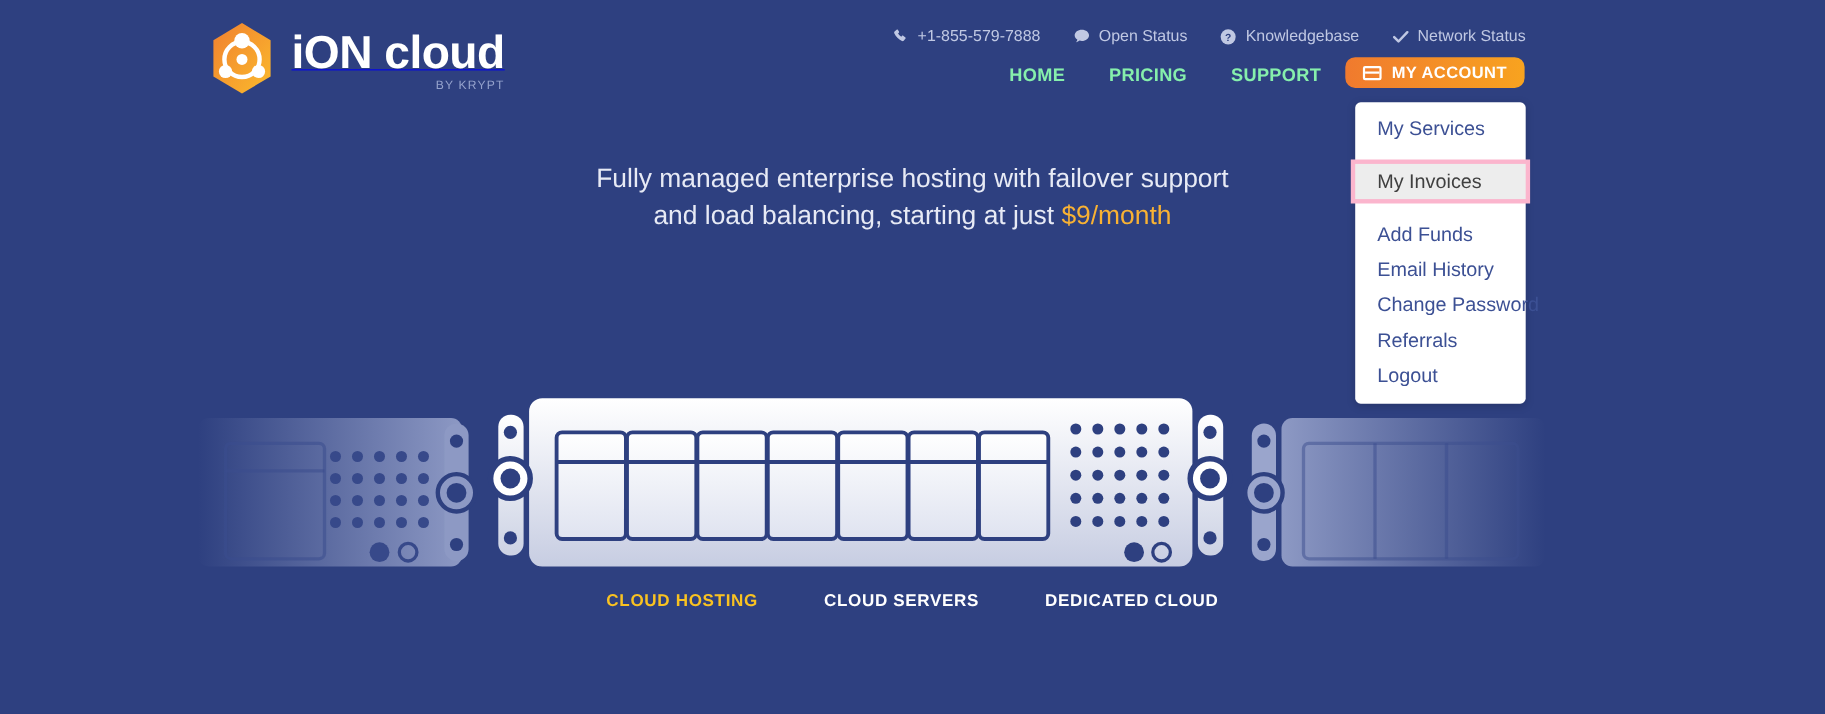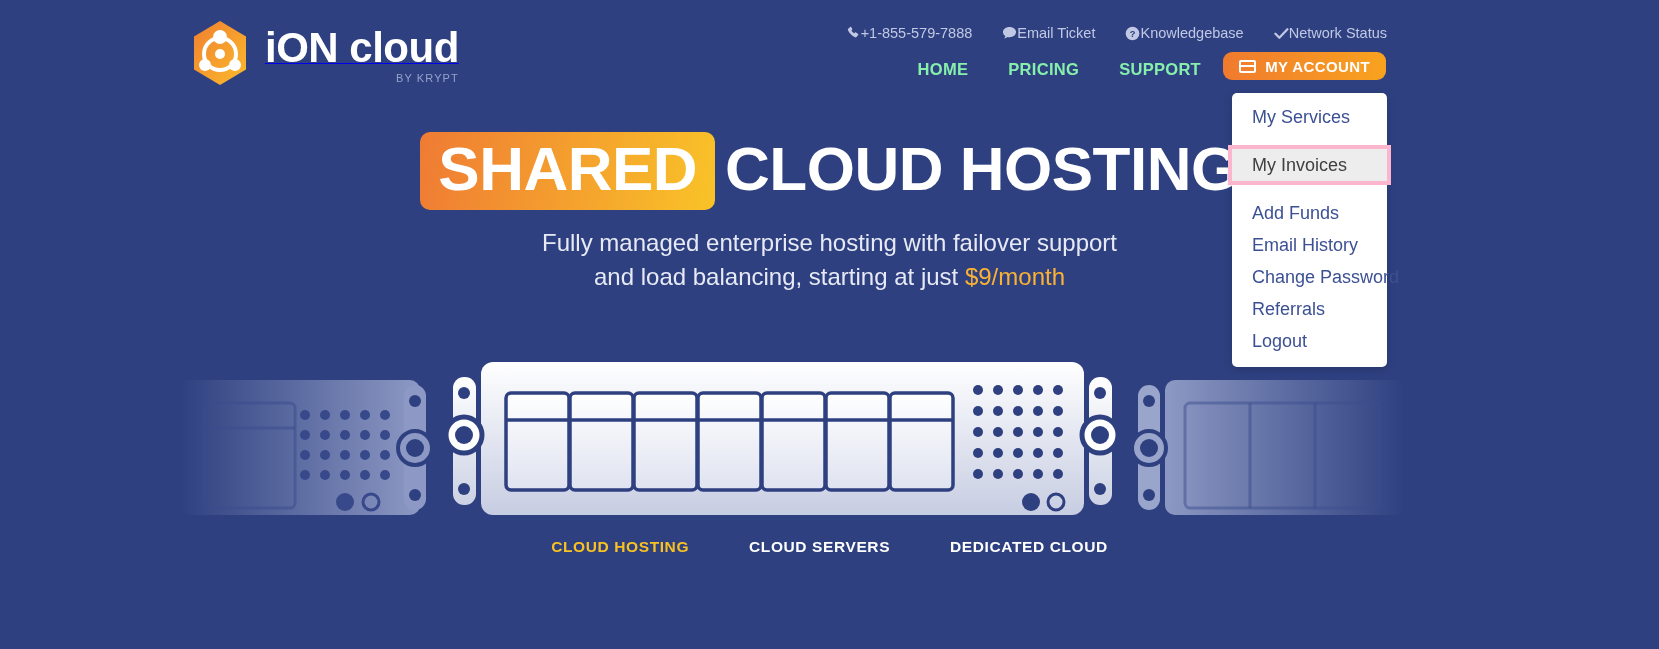--- a/index.html
+++ b/index.html
@@ -73,20 +73,21 @@
     right: 272px;
     top: 22px;
     display: flex;
     align-items: center;
     gap: 30px;
     height: 22px;
   }
   .toplink {
     display: flex;
     align-items: center;
+    gap: 8px;
     color: #c0c8e3;
     font-size: 14.5px;
     text-decoration: none;
     white-space: nowrap;
     line-height: 20px;
   }
   .toplink .ic {
     display: inline-flex;
     align-items: center;
     justify-content: center;
@@ -427,21 +428,21 @@
             </svg>
         </span>
         <span>+1-855-579-7888</span>
       </a>
       <a class="toplink" href="#">
         <span class="ic">
           <svg width="15" height="14" viewBox="0 0 16 15" fill="currentColor">
               <path d="M8 1C4.1 1 1 3.4 1 6.4c0 1.7 1 3.2 2.6 4.2-.1.9-.6 1.9-1.3 2.7 1.3-.2 2.6-.8 3.5-1.6.7.2 1.4.3 2.2.3 3.9 0 7-2.4 7-5.6C15 3.4 11.9 1 8 1z"></path>
             </svg>
         </span>
-        <span>Email Ticket</span>
+        <span>Open Status</span>
       </a>
       <a class="toplink" href="#">
         <span class="ic">
           <svg width="15" height="15" viewBox="0 0 16 16">
               <circle cx="8" cy="8" r="7.3" fill="currentColor"></circle>
               <text x="8" y="11.8" font-size="10" font-weight="700" text-anchor="middle" fill="#2e4080" font-family="Liberation Sans, sans-serif">?</text>
             </svg>
         </span>
         <span>Knowledgebase</span>
       </a>
@@ -474,23 +475,20 @@
     <a class="ddrow" href="#">My Services</a>
     <a class="ddrow highlighted" href="#">My Invoices</a>
     <a class="ddrow" href="#">Add Funds</a>
     <a class="ddrow" href="#">Email History</a>
     <a class="ddrow" href="#">Change Password</a>
     <a class="ddrow" href="#">Referrals</a>
     <a class="ddrow" href="#">Logout</a>
   </div>
 
   <div class="hero">
-    <div class="headline">
-      <span class="hl-badge">SHARED</span><span>CLOUD HOSTING</span>
-    </div>
     <div class="subline">
       <div>Fully managed enterprise hosting with failover support</div>
       <div><span>and load balancing, starting at just </span><span class="price">$9/month</span></div>
     </div>
   </div>
 
   <div class="tabs">
     <a class="tab active" href="#">CLOUD HOSTING</a>
     <a class="tab" href="#">CLOUD SERVERS</a>
     <a class="tab" href="#">DEDICATED CLOUD</a>

